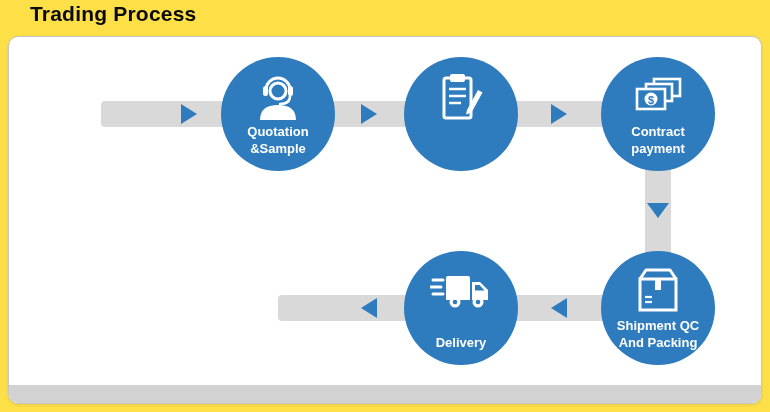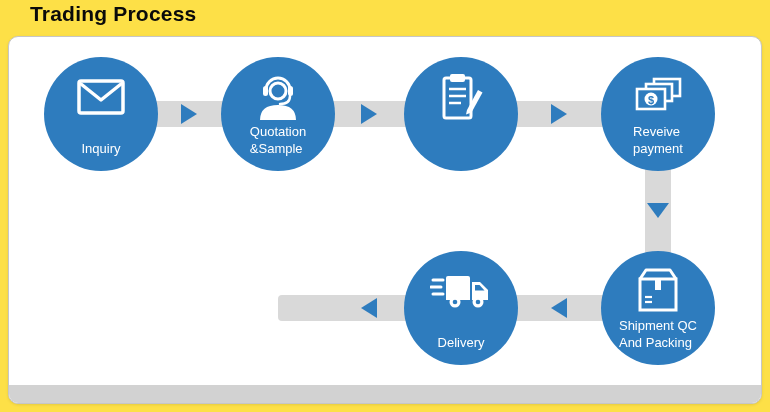--- a/index.html
+++ b/index.html
@@ -82,21 +82,23 @@
     display: flex;
     align-items: center;
     justify-content: center;
   }
   .step .label {
     margin-top: auto;
     margin-bottom: 13px;
     color: #ffffff;
     font-size: 13px;
     line-height: 1.3;
+    text-align: center;
     white-space: pre-line;
+    font-weight: bold;
   }
   .blue-fill { fill: var(--circle_blue, #2e7cbe); }
   .dollar {
     fill: var(--circle_blue, #2e7cbe);
     font-family: "Liberation Sans", sans-serif;
     font-size: 11px;
     font-weight: bold;
   }
 </style>
 </head>
@@ -112,29 +114,20 @@
     <div class="bar bar-vertical"></div>
     <div class="bar bar-row2"></div>
 
     <div class="arrow right" style="left:172px; top:67px;"></div>
     <div class="arrow right" style="left:352px; top:67px;"></div>
     <div class="arrow right" style="left:542px; top:67px;"></div>
     <div class="arrow down" style="left:638px; top:166px;"></div>
     <div class="arrow left" style="left:542px; top:261px;"></div>
     <div class="arrow left" style="left:352px; top:261px;"></div>
 
-    <div class="step" style="left:35px; top:20px;">
-      <div class="icon">
-        <svg width="50" height="40" viewBox="0 0 50 40">
-          <rect x="3" y="4" width="44" height="32" rx="2" fill="none" stroke="#fff" stroke-width="3.5"></rect>
-          <path d="M5 7 L25 23 L45 7" fill="none" stroke="#fff" stroke-width="3.5" stroke-linecap="round" stroke-linejoin="round"></path>
-        </svg>
-      </div>
-      <div class="label">Inquiry</div>
-    </div>
 
     <div class="step" style="left:212px; top:20px;">
       <div class="icon">
         <svg width="50" height="50" viewBox="0 0 50 50">
           <path d="M13 18 a12 12 0 0 1 24 0" fill="none" stroke="#fff" stroke-width="3"></path>
           <circle cx="25" cy="19" r="8" fill="none" stroke="#fff" stroke-width="3"></circle>
           <rect x="10" y="14" width="5" height="10" rx="2.5" fill="#fff"></rect>
           <rect x="35" y="14" width="5" height="10" rx="2.5" fill="#fff"></rect>
           <path d="M37 24 q0 8 -10 8" fill="none" stroke="#fff" stroke-width="2.5" stroke-linecap="round"></path>
           <path d="M7 48 q0 -15 18 -15 q18 0 18 15 z" fill="#fff"></path>
@@ -162,21 +155,21 @@
         <svg width="52" height="44" viewBox="0 0 52 44">
           <g stroke="#fff" stroke-width="2.6">
             <rect class="blue-fill" x="22" y="4" width="26" height="17"></rect>
             <rect class="blue-fill" x="14" y="9" width="26" height="17"></rect>
             <rect class="blue-fill" x="5" y="14" width="28" height="20"></rect>
           </g>
           <circle cx="19" cy="24" r="6.5" fill="#fff"></circle>
           <text class="dollar" x="19" y="28.5" text-anchor="middle">$</text>
         </svg>
       </div>
-      <div class="label">Reveive
+      <div class="label">Contract
 payment</div>
     </div>
 
     <div class="step" style="left:395px; top:214px;">
       <div class="icon">
         <svg width="62" height="42" viewBox="0 0 62 42">
           <g stroke="#fff" stroke-width="3" stroke-linecap="round">
             <line x1="3" y1="10" x2="13" y2="10"></line>
             <line x1="1" y1="17" x2="11" y2="17"></line>
             <line x1="3" y1="24" x2="13" y2="24"></line>

